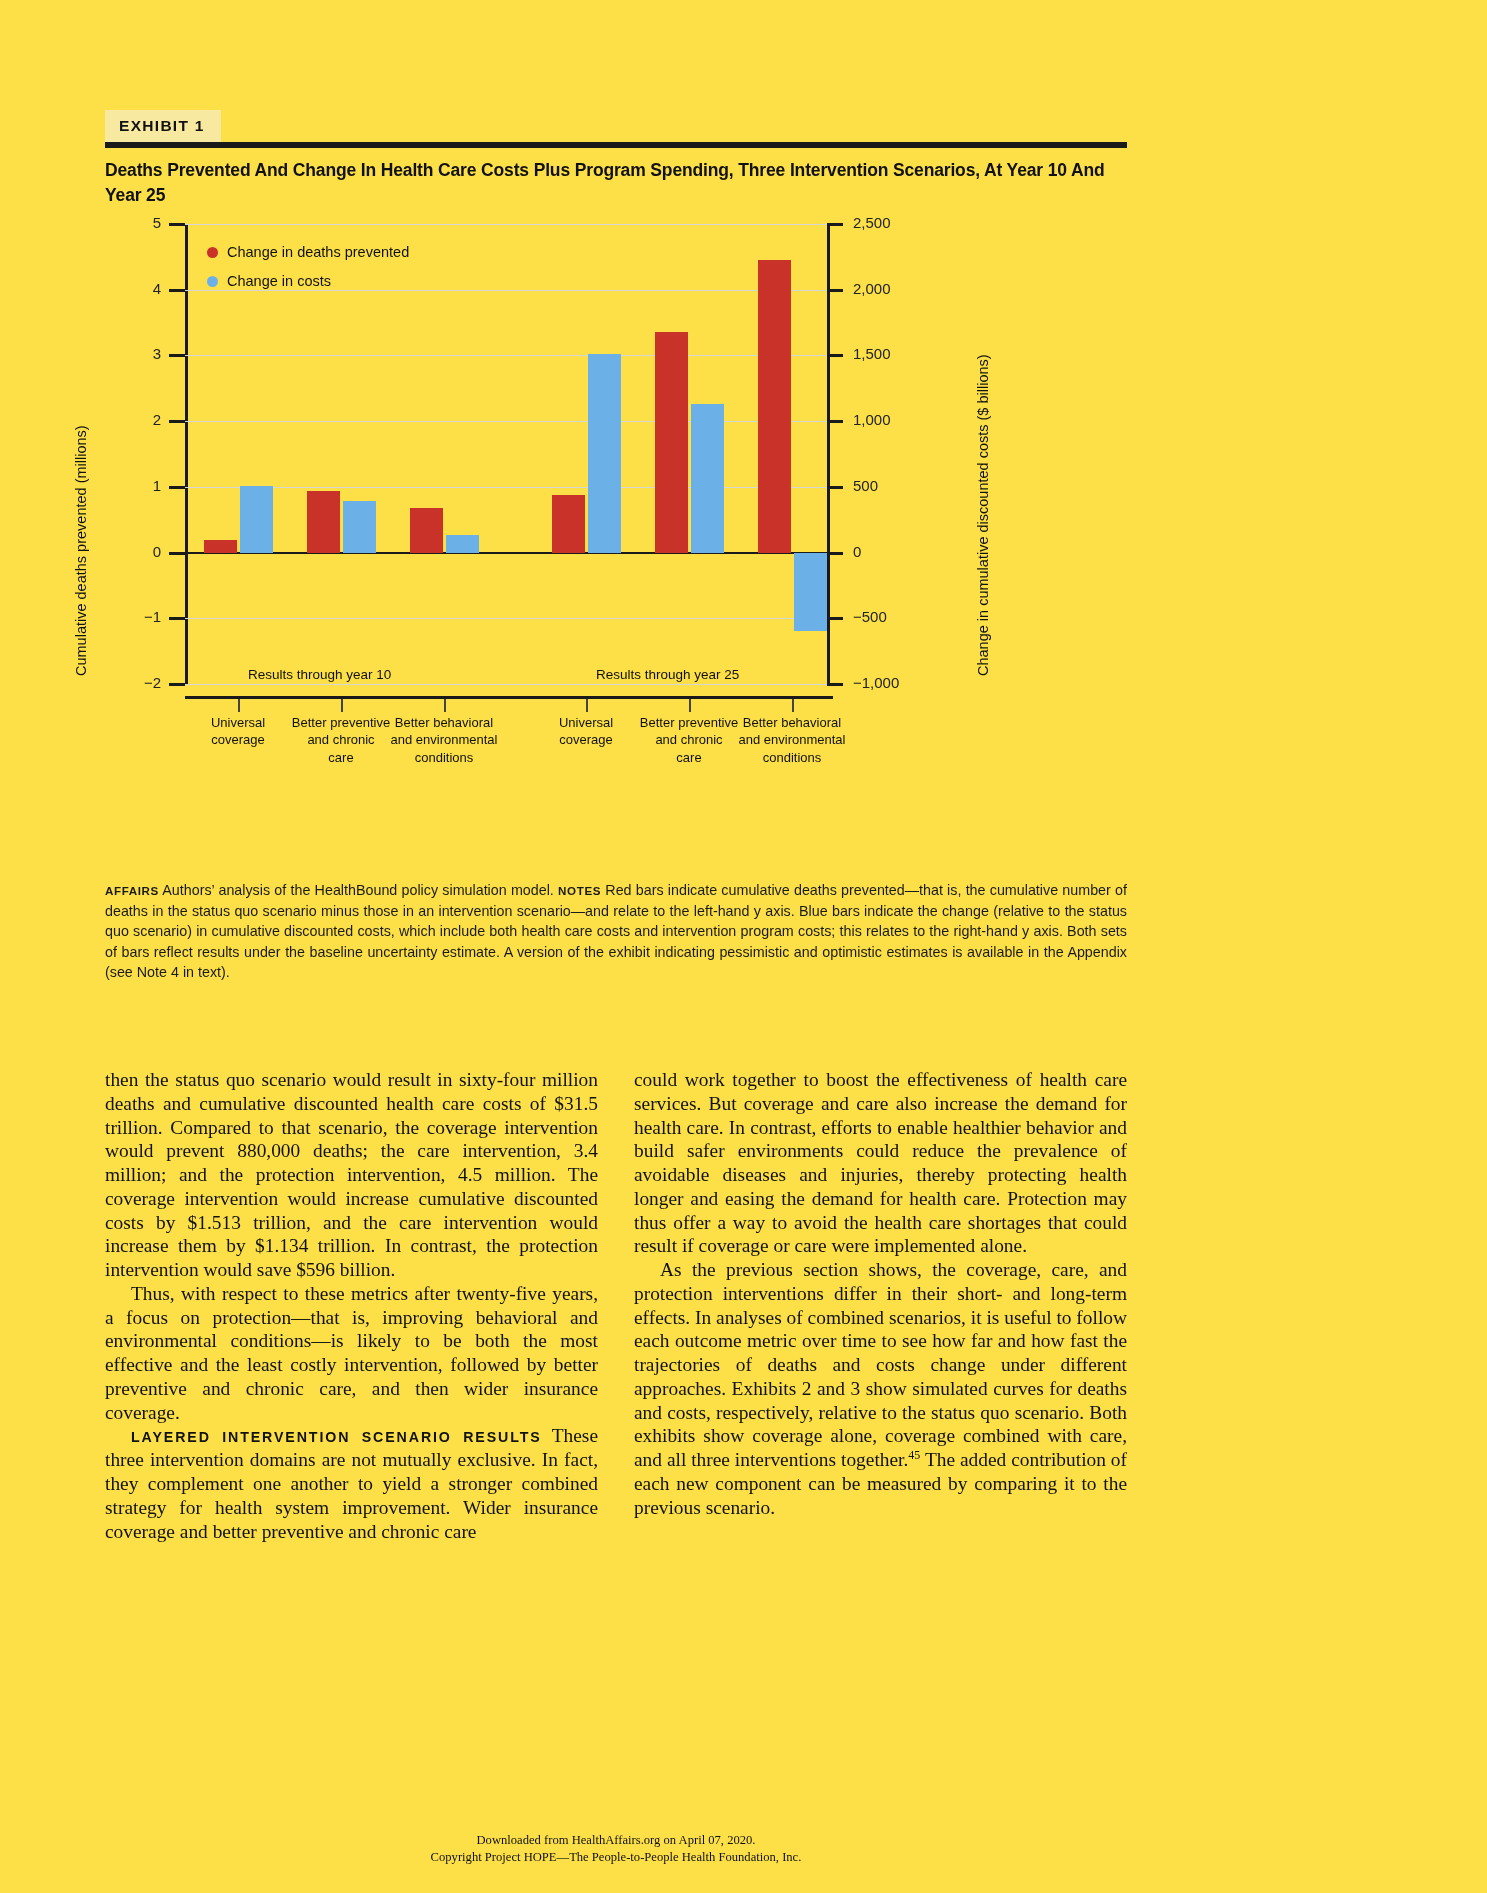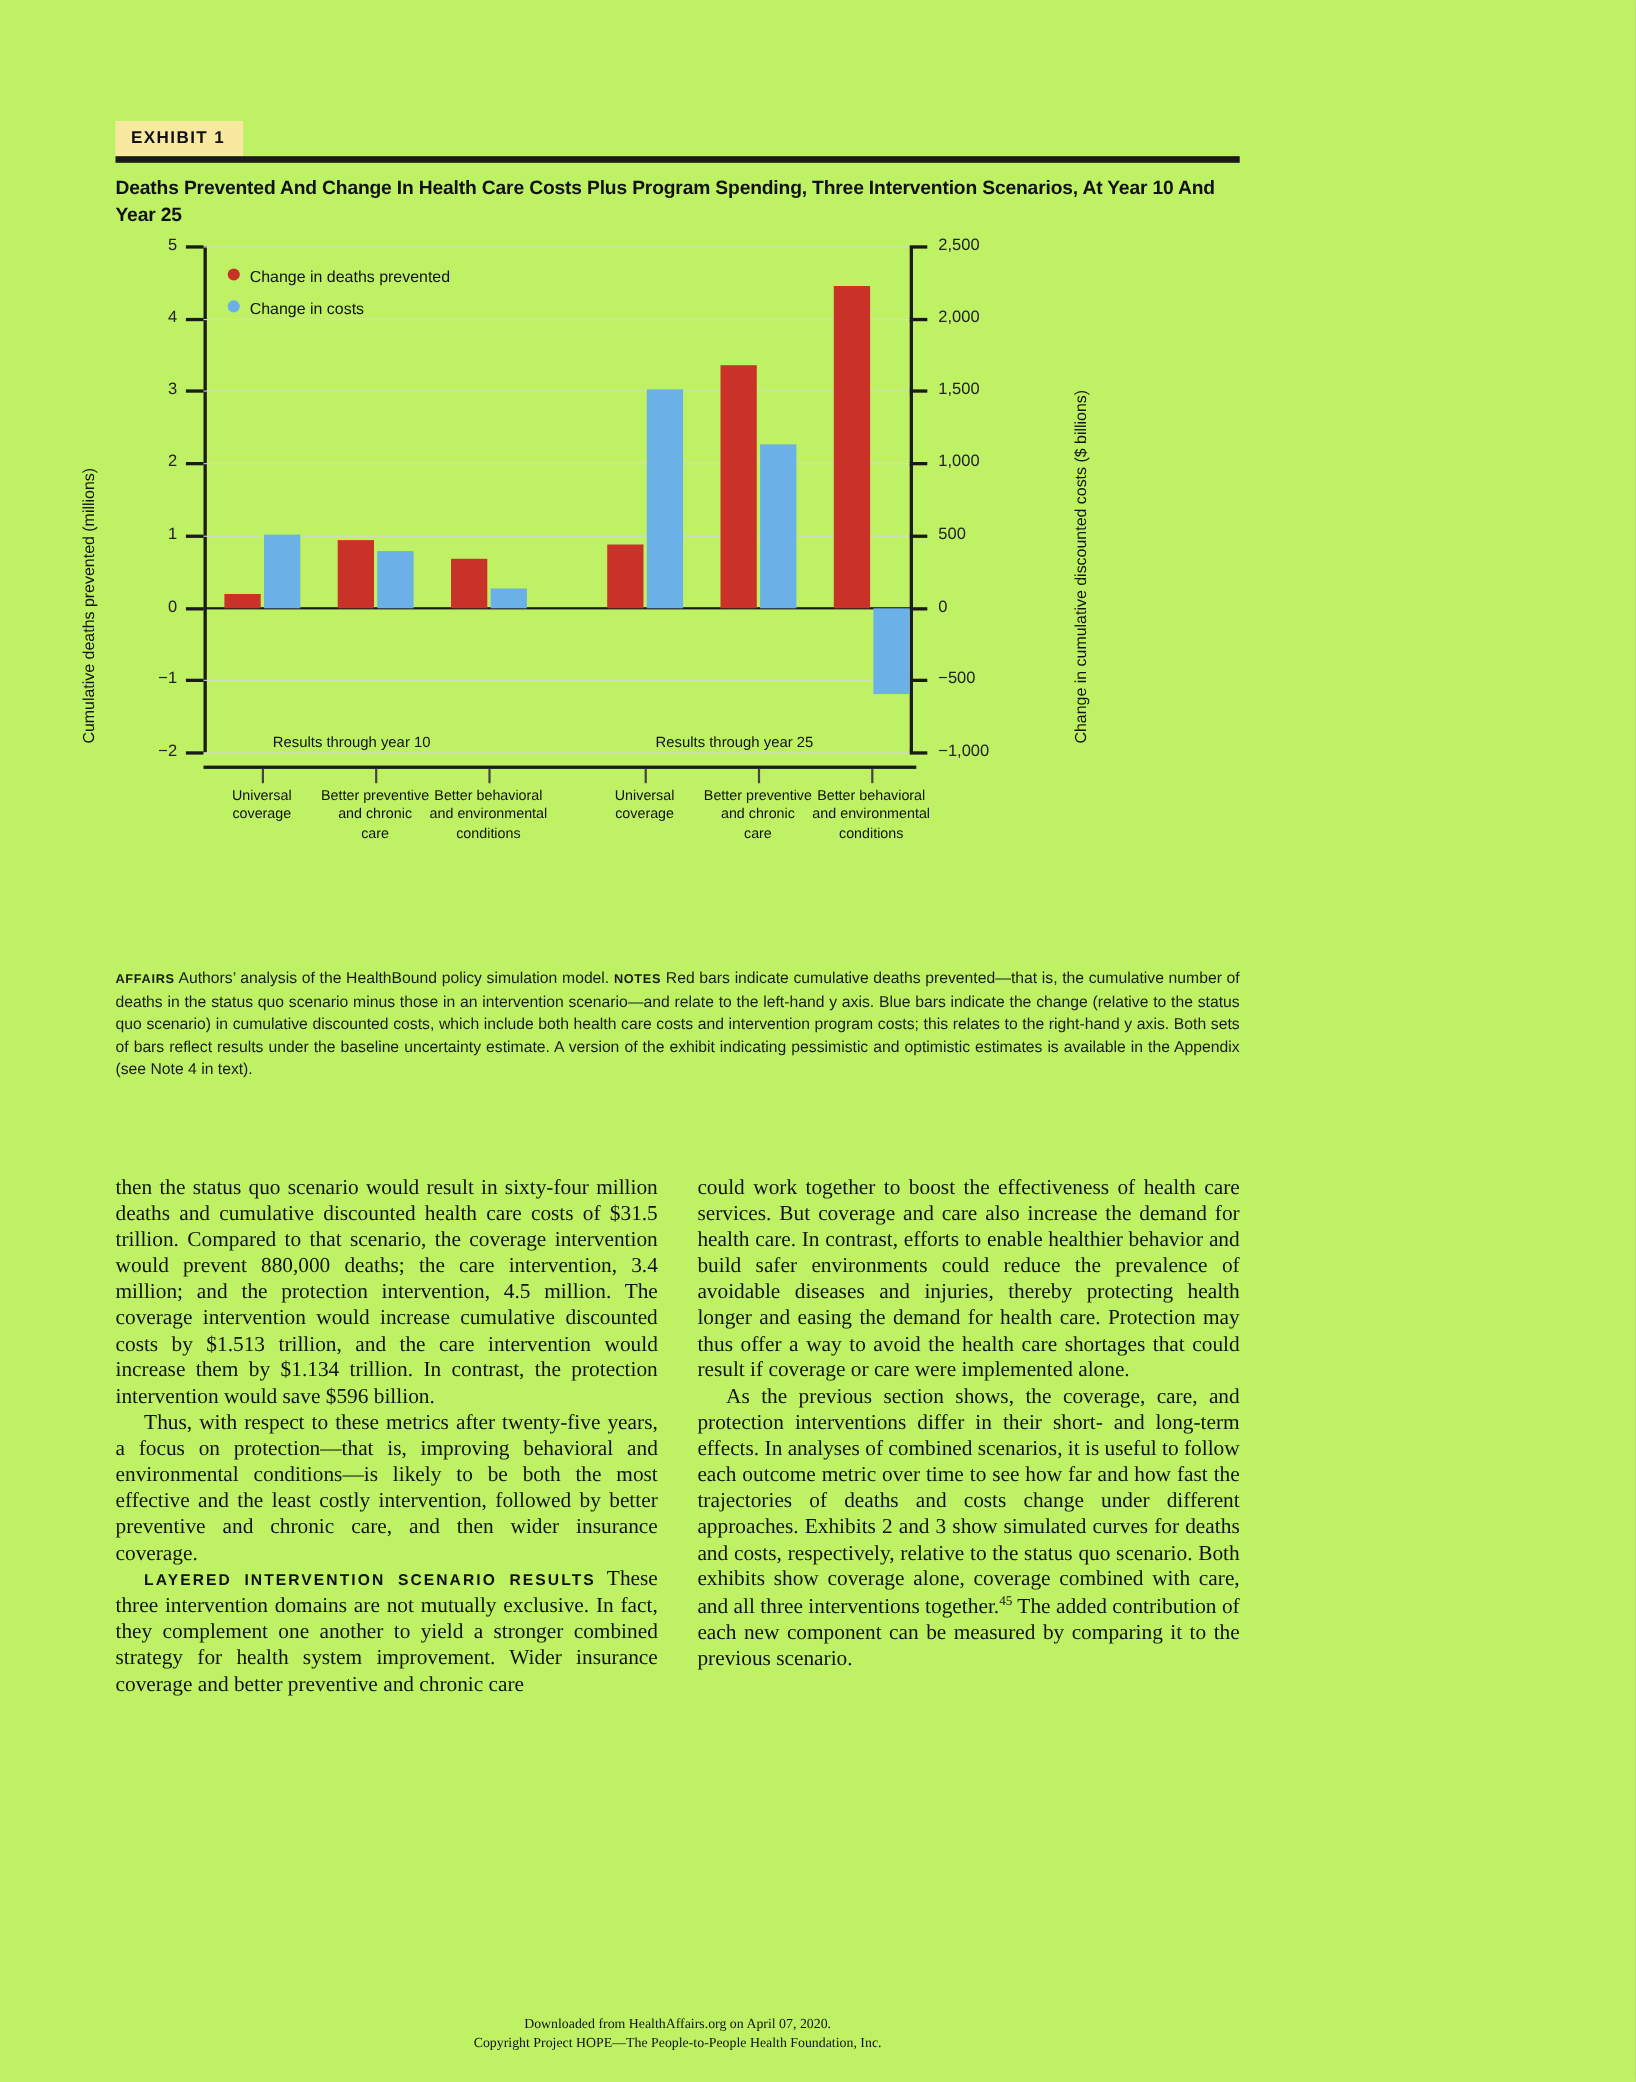--- a/index.html
+++ b/index.html
@@ -1,18 +1,18 @@
 <!DOCTYPE html>
 <html><head>
 <meta charset="utf-8">
 <style>
   html,body{margin:0;padding:0;background:#d8d8d8;}
   body{font-family:"Liberation Sans",sans-serif;}
   .page{
-    position:relative;width:1487px;height:1893px;background:#bef264;
+    position:relative;width:1487px;height:1893px;background:#fde047;
     margin:0 auto;overflow:hidden;
     box-shadow:0 0 6px rgba(0,0,0,.3);
   }
   .inner{position:absolute;left:105px;top:0;width:1050px;height:1893px;}
 
   
   .exhibit-tag{
     position:absolute;left:0;top:110px;background:#f7e9a0;
     padding:7px 16px 7px 14px;font-size:15.5px;font-weight:bold;
     letter-spacing:1.3px;color:#111;
@@ -51,21 +51,21 @@
     width:70px;left:668px;
   }
   .axis-title{
     position:absolute;font-size:14.5px;color:#111;white-space:nowrap;
     transform-origin:0 0;
   }
   .axis-title.left{left:-112px;top:452px;transform:rotate(-90deg);}
   .axis-title.right{left:790px;top:452px;transform:rotate(-90deg);}
 
   .legend{position:absolute;left:22px;top:20px;font-size:14.5px;color:#111;}
-  .legend .row{display:flex;margin-bottom:13px;}
+  .legend .row{display:flex;align-items:center;margin-bottom:13px;}
   .legend .dot{width:11px;height:11px;border-radius:50%;margin-right:9px;}
 
   .bars{position:absolute;left:3px;top:0;width:639px;height:460px;}
   .bar{position:absolute;width:33px;}
   .grouplab{
     position:absolute;font-size:13.5px;color:#111;text-align:left;
     white-space:nowrap;
   }
 
   

